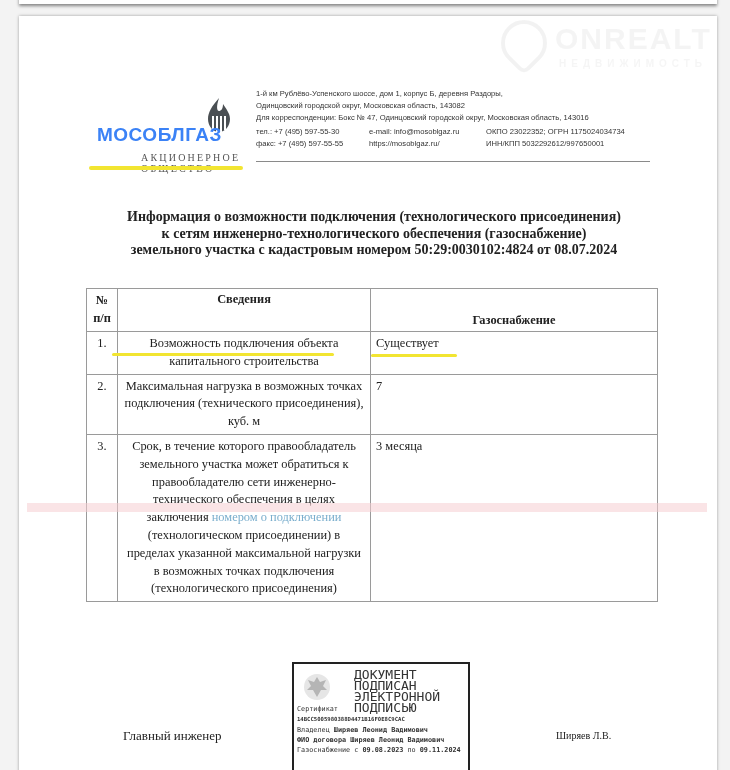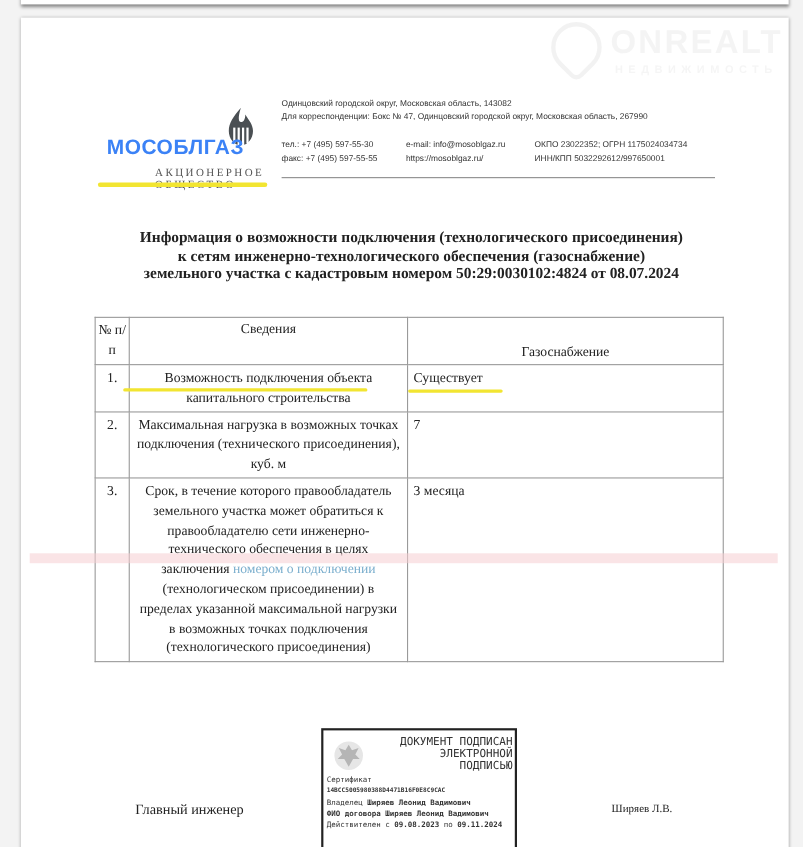--- a/index.html
+++ b/index.html
@@ -29,36 +29,36 @@
 
     .header-info { position: absolute; left: 237px; top: 72px; width: 400px; font-family: "Liberation Sans", sans-serif; font-size: 7.6px; color: #333; line-height: 12.2px; }
     .contacts { position: absolute; left: 237px; top: 110px; width: 420px; font-family: "Liberation Sans", sans-serif; font-size: 7.6px; color: #333; line-height: 12.2px; }
     .contacts .col { position: absolute; top: 0; }
     .header-rule { position: absolute; left: 237px; top: 145px; width: 394px; height: 1px; background: #8a8a8a; }
 
     .title { position: absolute; left: 60px; top: 193px; width: 590px; text-align: center; font-weight: bold; font-size: 14px; line-height: 16.5px; color: #222; }
 
     table.info { position: absolute; left: 67px; top: 272px; width: 572px; border-collapse: collapse; font-size: 12.4px; color: #222; }
     table.info td, table.info th { border: 1px solid #9a9a9a; vertical-align: top; }
-    table.info th { font-weight: normal; font-size: 12.4px; text-align: center; padding: 3px 2px; }
+    table.info th { font-weight: bold; font-size: 12.4px; text-align: center; padding: 3px 2px; }
     table.info td { padding: 3px 5px; line-height: 17.8px; }
     table.info .num { width: 31px; text-align: center; padding-left: 2px; padding-right: 2px; }
     table.info .desc { width: 253px; text-align: center; }
     .hl { position: relative; }
     .yellow-line { position: absolute; height: 3px; background: #f2e531; border-radius: 2px; }
 
     .red-band { position: absolute; left: 8px; top: 487px; width: 680px; height: 9px; background: rgba(245, 205, 210, 0.55); }
     .faded { color: #7aaecd; }
 
     .sign-left { position: absolute; left: 104px; top: 712px; font-size: 13px; color: #222; }
     .sign-right { position: absolute; left: 537px; top: 714px; font-size: 10px; color: #222; }
 
     .stamp { position: absolute; left: 273px; top: 646px; width: 178px; height: 130px; border: 2px solid #222; background: #fff; font-family: "DejaVu Sans Mono", monospace; color: #333; }
     .crest { position: absolute; left: 8px; top: 8px; width: 30px; height: 30px; }
-    .stamp-title { position: absolute; left: 60px; top: 5px; width: 112px; text-align: right; font-size: 10px; line-height: 11px; color: #333; }
+    .stamp-title { position: absolute; left: 60px; top: 5px; width: 112px; text-align: left; font-size: 13px; line-height: 11px; color: #333; }
     .stamp-body { position: absolute; left: 3px; top: 40px; width: 172px; font-size: 6.8px; line-height: 10.3px; }
     .stamp-body b { font-weight: bold; }
     .stamp-cert { font-size: 5.6px; font-weight: bold; }
   </style>
 </head>
 <body>
 
 <div class="prev-page"></div>
 
 <div class="page">
@@ -76,22 +76,23 @@
       <rect x="10" y="18" width="2" height="16" fill="#fff"></rect>
       <rect x="14" y="18" width="2" height="16" fill="#fff"></rect>
       <rect x="18" y="18" width="2" height="14" fill="#fff"></rect>
     </svg>
     <div class="logo-name">МОСОБЛГАЗ</div>
     <div class="logo-sub">АКЦИОНЕРНОЕ ОБЩЕСТВО</div>
   </div>
   <div class="logo-underline"></div>
 
   <div class="header-info">
+    <div>1-й км Рублёво-Успенского шоссе, дом 1, корпус Б, деревня Раздоры,</div>
     <div>Одинцовский городской округ, Московская область, 143082</div>
-    <div>Для корреспонденции: Бокс № 47, Одинцовский городской округ, Московская область, 267990</div>
+    <div>Для корреспонденции: Бокс № 47, Одинцовский городской округ, Московская область, 143016</div>
   </div>
 
   <div class="contacts">
     <div class="col" style="left:0;">
       <div>тел.: +7 (495) 597-55-30</div>
       <div>факс: +7 (495) 597-55-55</div>
     </div>
     <div class="col" style="left:113px;">
       <div>e-mail: info@mosoblgaz.ru</div>
       <div>https://mosoblgaz.ru/</div>
@@ -154,17 +155,17 @@
     <svg class="crest" viewBox="0 0 30 30">
       <circle cx="15" cy="15" r="13" fill="#e6e6e6"></circle>
       <path d="M15 5 L18 10 L24 8 L21 14 L25 18 L19 18 L15 25 L11 18 L5 18 L9 14 L6 8 L12 10 Z" fill="#b5b5b5"></path>
     </svg>
     <div class="stamp-title">ДОКУМЕНТ ПОДПИСАН ЭЛЕКТРОННОЙ ПОДПИСЬЮ</div>
     <div class="stamp-body">
       <div>Сертификат</div>
       <div class="stamp-cert">14BCC5005980388D4471B16F0E8C9CAC</div>
       <div><span>Владелец</span> <b>Ширяев Леонид Вадимович</b></div>
       <div><b>ФИО договора</b> <b>Ширяев Леонид Вадимович</b></div>
-      <div><span>Действителен с</span> <b>09.08.2023</b> <span>по</span> <b>09.11.2024</b></div>
+      <div><span>Газоснабжение с</span> <b>09.08.2023</b> <span>по</span> <b>09.11.2024</b></div>
     </div>
   </div>
 
 </div>
 
 </body></html>

